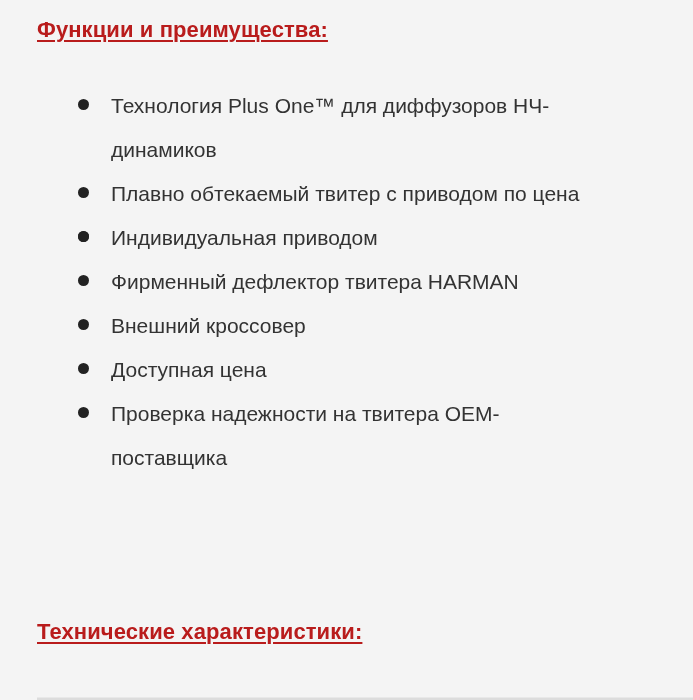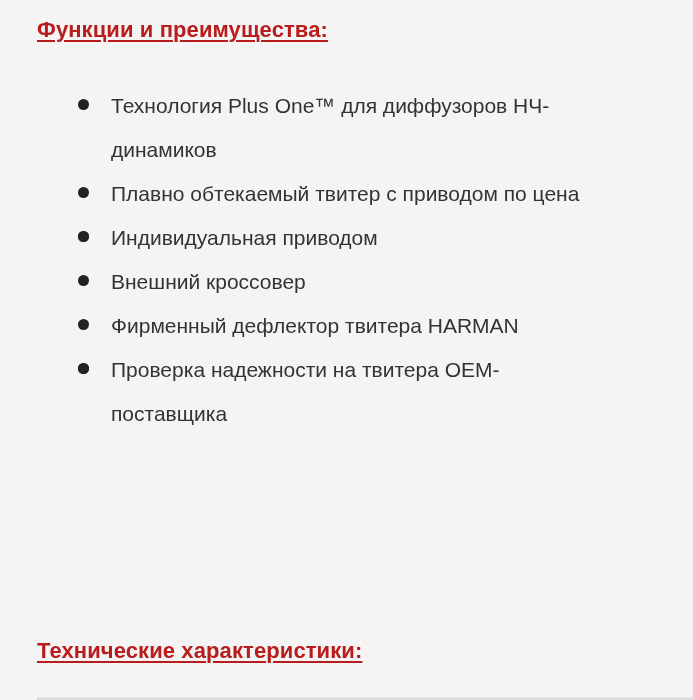--- a/index.html
+++ b/index.html
@@ -21,21 +21,21 @@
       margin: 0;
       font-size: 22px;
       font-weight: bold;
       text-decoration: underline;
       text-decoration-thickness: 2px;
       text-underline-offset: 3px;
       color: #b91c1c;
       letter-spacing: 0.1px;
     }
     #heading-features { top: 17px; }
-    #heading-specs { top: 638px; text-align: right; }
+    #heading-specs { top: 619px; text-align: right; }
 
     .features-list {
       position: absolute;
       left: 0;
       top: 84px;
       margin: 0;
       padding: 0;
       list-style: none;
       width: 604px;
     }
@@ -83,28 +83,29 @@
   </li>
   <li>
     <span class="bullet"></span>
   </li>
   <li>
     <span class="bullet"></span>
     <span>Индивидуальная приводом</span>
   </li>
   <li>
     <span class="bullet"></span>
+    <span>Фирменный дефлектор твитера HARMAN</span>
+  </li>
+  <li>
+    <span class="bullet"></span>
     <span>Внешний кроссовер</span>
   </li>
   <li>
     <span class="bullet"></span>
-    <span>Фирменный дефлектор твитера HARMAN</span>
-  </li>
-  <li>
-    <span class="bullet"></span>
+    <span>Доступная цена</span>
   </li>
   <li>
     <span class="bullet"></span>
     <span>Проверка надежности на твитера OEM-поставщика</span>
   </li>
 </ul>
 
 <h2 id="heading-specs" class="section-heading">Технические характеристики:</h2>
 
 <div class="table-top-edge"></div>

